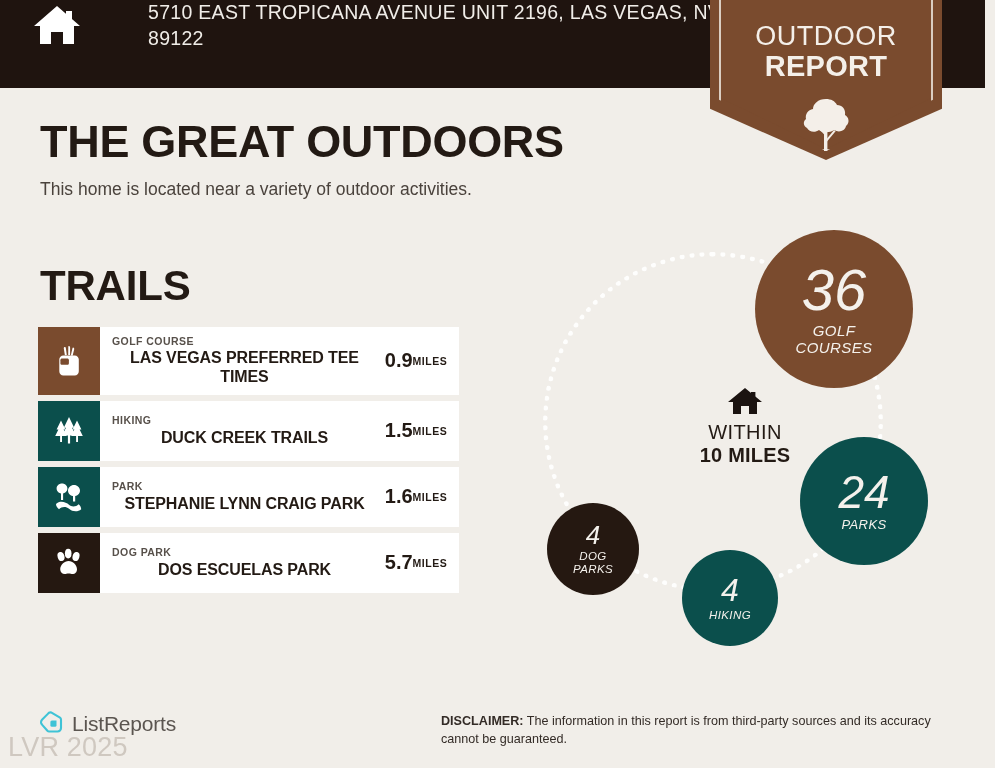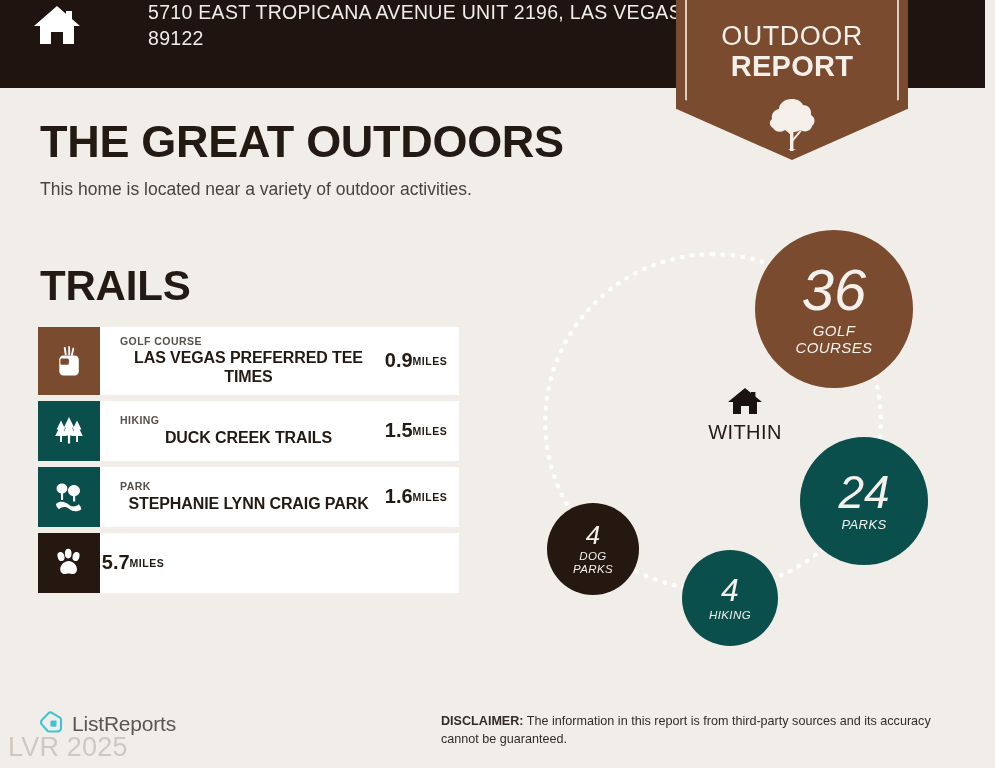--- a/index.html
+++ b/index.html
@@ -43,21 +43,21 @@
     line-height: 1.32;
     margin-left: 18px;
     max-width: 600px;
     text-transform: uppercase;
     font-weight: 400;
   }
 
   
   #report-badge {
     position: absolute;
-    left: 676px;
+    left: 710px;
     top: 0;
     width: 232px;
     height: 160px;
     z-index: 3;
   }
 
   #report-badge .badge-shape {
     position: absolute;
     inset: 0;
     background: #7A4B2E;
@@ -163,21 +163,20 @@
     justify-content: center;
   }
   .poi-icon-tile svg { width: 34px; height: 34px; }
 
   .poi-text {
     flex: 1;
     padding: 8px 6px 8px 12px;
     display: flex;
     flex-direction: column;
     justify-content: center;
-    margin-left: 8px;
   }
   .poi-category {
     font-size: 10.5px;
     font-weight: 700;
     color: #57504A;
     letter-spacing: 0.45px;
     text-transform: uppercase;
     line-height: 1.25;
   }
   .poi-name {
@@ -447,38 +446,43 @@
 
   <div class="poi-row">
     <div class="poi-icon-tile" style="background:#251811">
       <svg viewBox="0 0 34 34">
         <ellipse fill="#FFFFFF" cx="9.0" cy="10.5" rx="3.4" ry="4.6" transform="rotate(-16 9 10.5)"></ellipse>
         <ellipse fill="#FFFFFF" cx="16.2" cy="7.6" rx="3.3" ry="4.8"></ellipse>
         <ellipse fill="#FFFFFF" cx="24.0" cy="10.5" rx="3.4" ry="4.6" transform="rotate(16 24 10.5)"></ellipse>
         <path fill="#FFFFFF" d="M16.6 15.0 c4.2 0 8.4 4.0 8.4 8.2 c0 3.8-3.2 5.6-6.2 4.6 c-1.6-0.5-2.8-0.5-4.4 0 c-3.0 1.0-6.2-0.8-6.2-4.6 c0-4.2 4.2-8.2 8.4-8.2 Z"></path>
       </svg>
     </div>
+    <div class="poi-text">
+      <div class="poi-category">DOG PARK</div>
+      <div class="poi-name">DOS ESCUELAS PARK</div>
+    </div>
     <div class="poi-dist">
       <span class="poi-dist-value">5.7</span>
       <span class="poi-dist-unit">MILES</span>
     </div>
   </div>
 
 </div>
 
 <div id="bubble-diagram">
 
   <div id="dotted-ring"></div>
 
   <div id="within-block">
     <svg id="within-house-icon" viewBox="0 0 36 32">
       <path fill="#1B1310" d="M18 3 L1 17 L6 17 L6 29 L14 29 L14 21 L22 21 L22 29 L30 29 L30 17 L35 17 Z"></path>
       <rect fill="#1B1310" x="24" y="7" width="4.4" height="7"></rect>
     </svg>
     <div id="within-line1">WITHIN</div>
+    <div id="within-line2">10 MILES</div>
   </div>
 
   <div class="bubble" id="bubble-golf">
     <div class="bubble-value">36</div>
     <div class="bubble-label">
       <span>GOLF</span><br>
       <span>COURSES</span>
     </div>
   </div>
 

